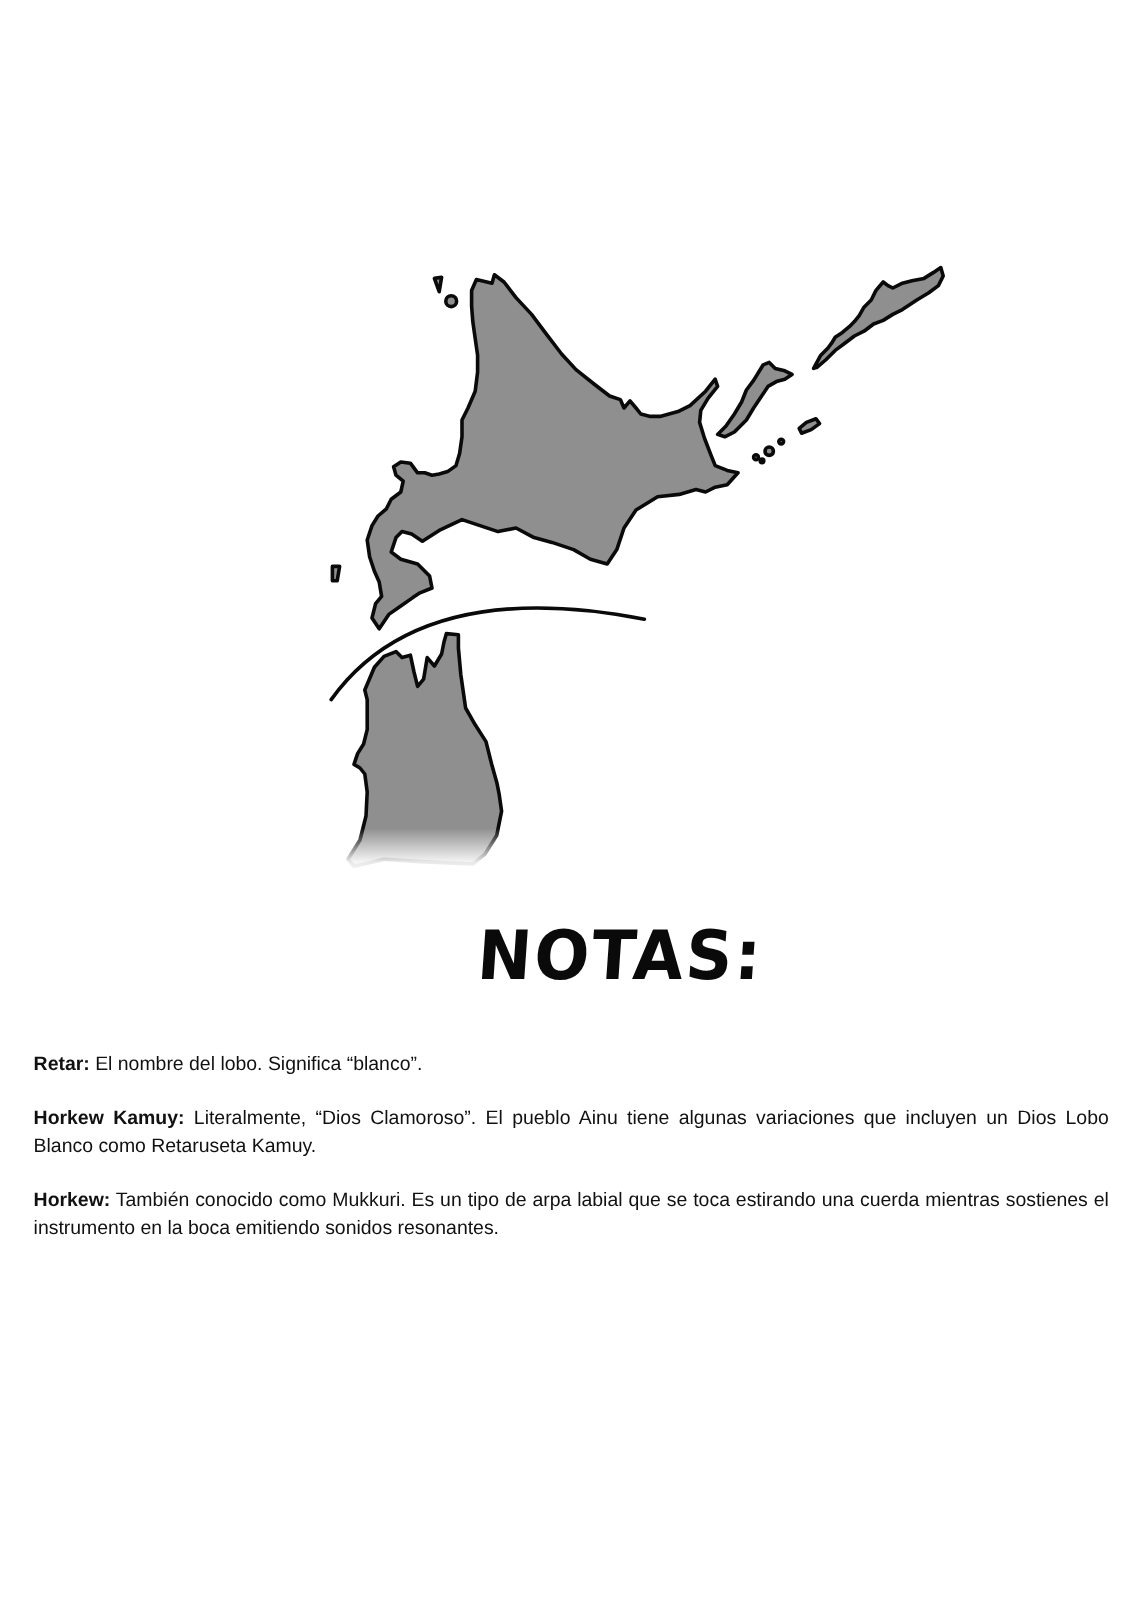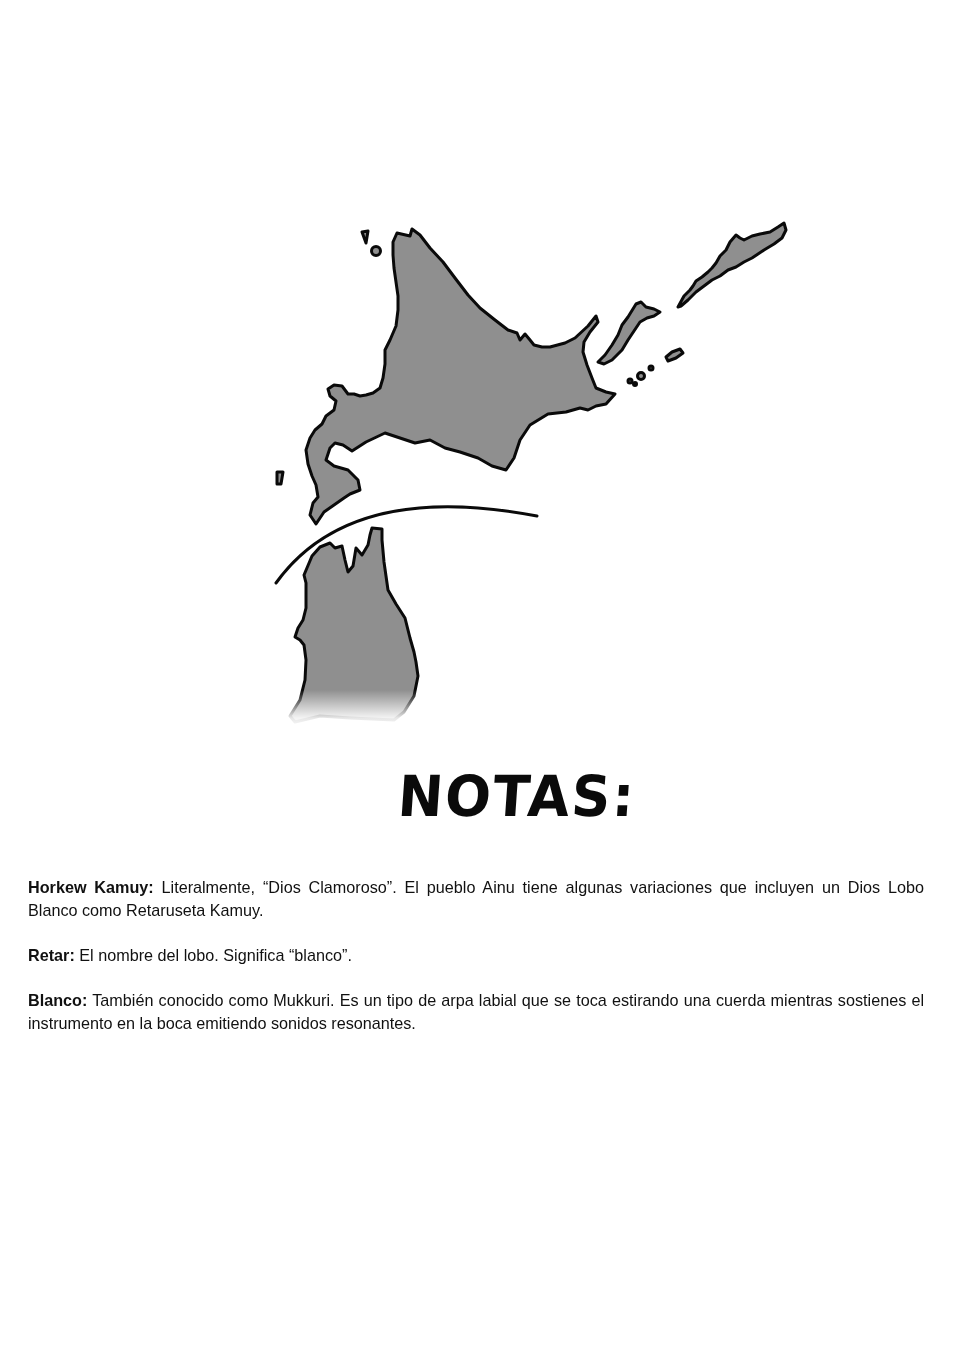--- a/index.html
+++ b/index.html
@@ -66,23 +66,23 @@
       </linearGradient>
     </defs>
 
     <path d="M276 583 Q 350 480 537 516" fill="none" stroke="#0a0a0a" stroke-width="3" stroke-linecap="round"></path>
   </svg>
 
   <div class="title">NOTAS:</div>
 
   <div class="notes">
     <p class="note">
+      <span class="term">Retar:</span><span> El nombre del lobo. Significa “blanco”.</span>
+    </p>
+    <p class="note">
       <span class="term">Horkew Kamuy:</span><span> Literalmente, “Dios Clamoroso”. El pueblo Ainu tiene algunas variaciones que incluyen un Dios Lobo Blanco como Retaruseta Kamuy.</span>
     </p>
     <p class="note">
-      <span class="term">Retar:</span><span> El nombre del lobo. Significa “blanco”.</span>
-    </p>
-    <p class="note">
-      <span class="term">Blanco:</span><span> También conocido como Mukkuri. Es un tipo de arpa labial que se toca estirando una cuerda mientras sostienes el instrumento en la boca emitiendo sonidos resonantes.</span>
+      <span class="term">Horkew:</span><span> También conocido como Mukkuri. Es un tipo de arpa labial que se toca estirando una cuerda mientras sostienes el instrumento en la boca emitiendo sonidos resonantes.</span>
     </p>
   </div>
 
 </div>
 
 </body></html>

